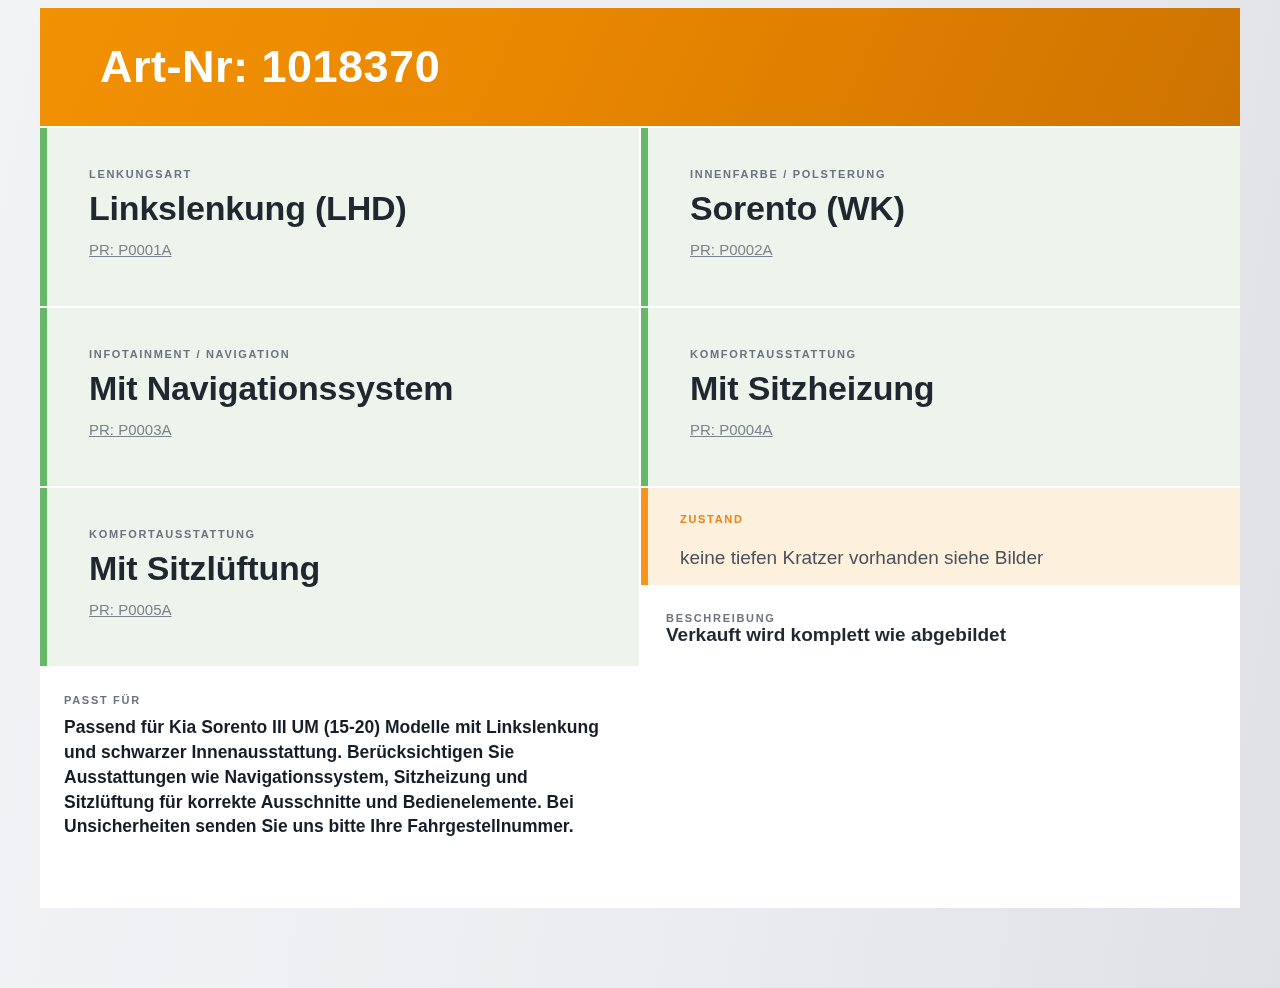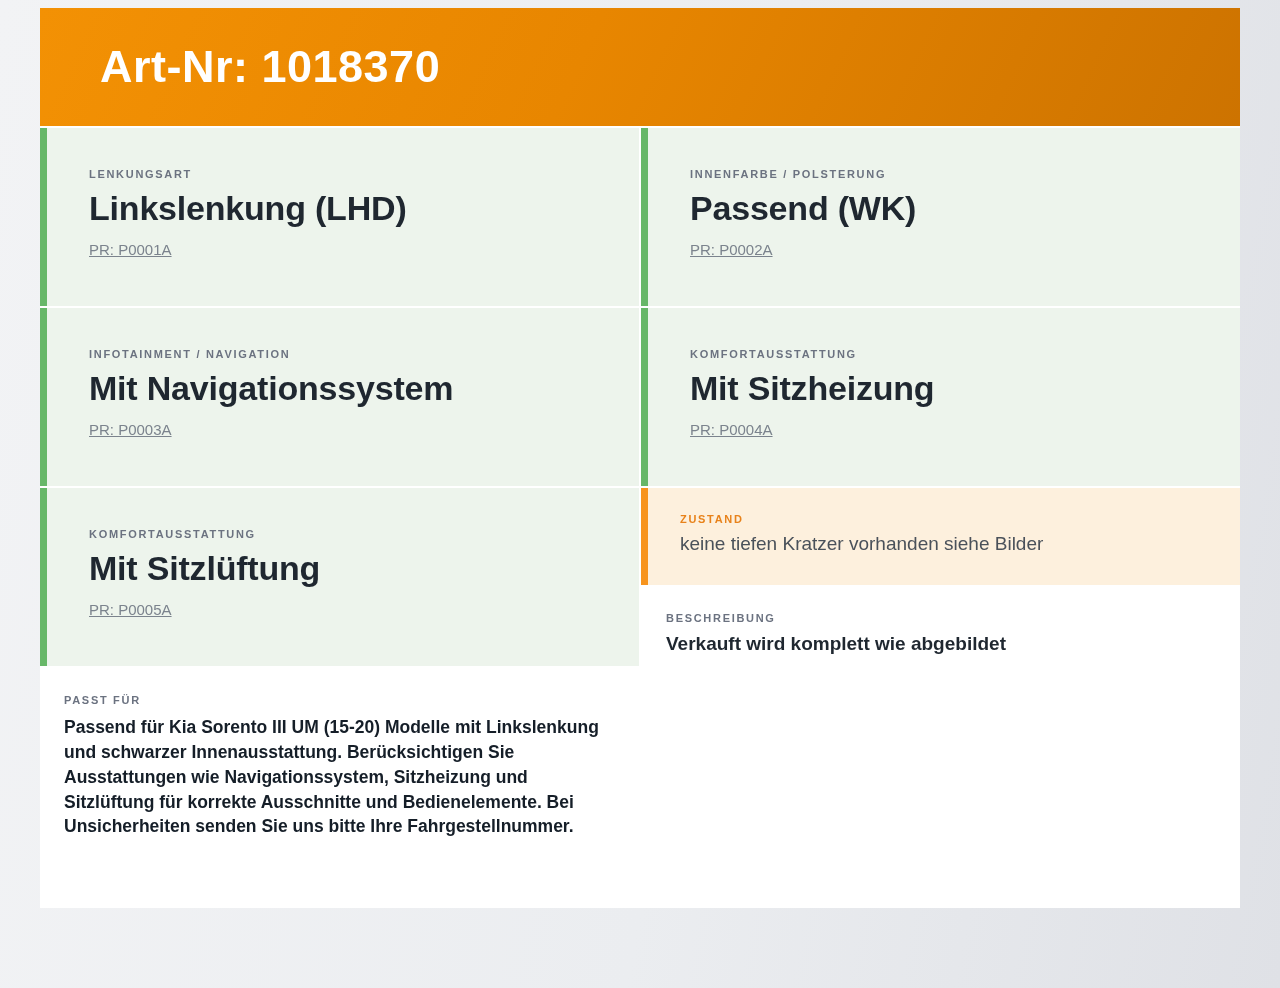--- a/index.html
+++ b/index.html
@@ -77,32 +77,32 @@
     text-decoration: underline;
   }
   .zustand-card {
     height: 97px;
     background: #fdf0dd;
     border-left: 7px solid #f7941d;
     padding: 25px 20px 0 32px;
   }
   .zustand-card .label { color: #e8821a; }
   .zustand-value {
-    margin-top: 8px;
+    margin-top: 22px;
     font-size: 19px;
     font-weight: 400;
     color: #4a515a;
   }
   .besch-card {
     flex: 1;
     background: #ffffff;
     padding: 25px 20px 0 25px;
   }
   .besch-value {
-    margin-top: 9px;
+    margin-top: 0;
     font-size: 19px;
     font-weight: 600;
     color: #1f2730;
   }
   .passt-card {
     height: 240px;
     background: #ffffff;
     padding: 26px 38px 0 24px;
   }
   .passt-text {
@@ -164,21 +164,21 @@
       </div>
       <div class="card passt-card">
         <div class="label">PASST FÜR</div>
         <div class="passt-text">Passend für Kia Sorento III UM (15-20) Modelle mit Linkslenkung und schwarzer Innenausstattung. Berücksichtigen Sie Ausstattungen wie Navigationssystem, Sitzheizung und Sitzlüftung für korrekte Ausschnitte und Bedienelemente. Bei Unsicherheiten senden Sie uns bitte Ihre Fahrgestellnummer.</div>
       </div>
     </div>
 
     <div class="col">
       <div class="card spec-card">
         <div class="label">INNENFARBE / POLSTERUNG</div>
-        <div class="spec-value">Passend (WK)</div>
+        <div class="spec-value">Sorento (WK)</div>
         <div class="spec-pr">PR: P0002A</div>
       </div>
       <div class="card spec-card">
         <div class="label">KOMFORTAUSSTATTUNG</div>
         <div class="spec-value">Mit Sitzheizung</div>
         <div class="spec-pr">PR: P0004A</div>
       </div>
       <div class="card zustand-card">
         <div class="label">ZUSTAND</div>
         <div class="zustand-value">keine tiefen Kratzer vorhanden siehe Bilder</div>

